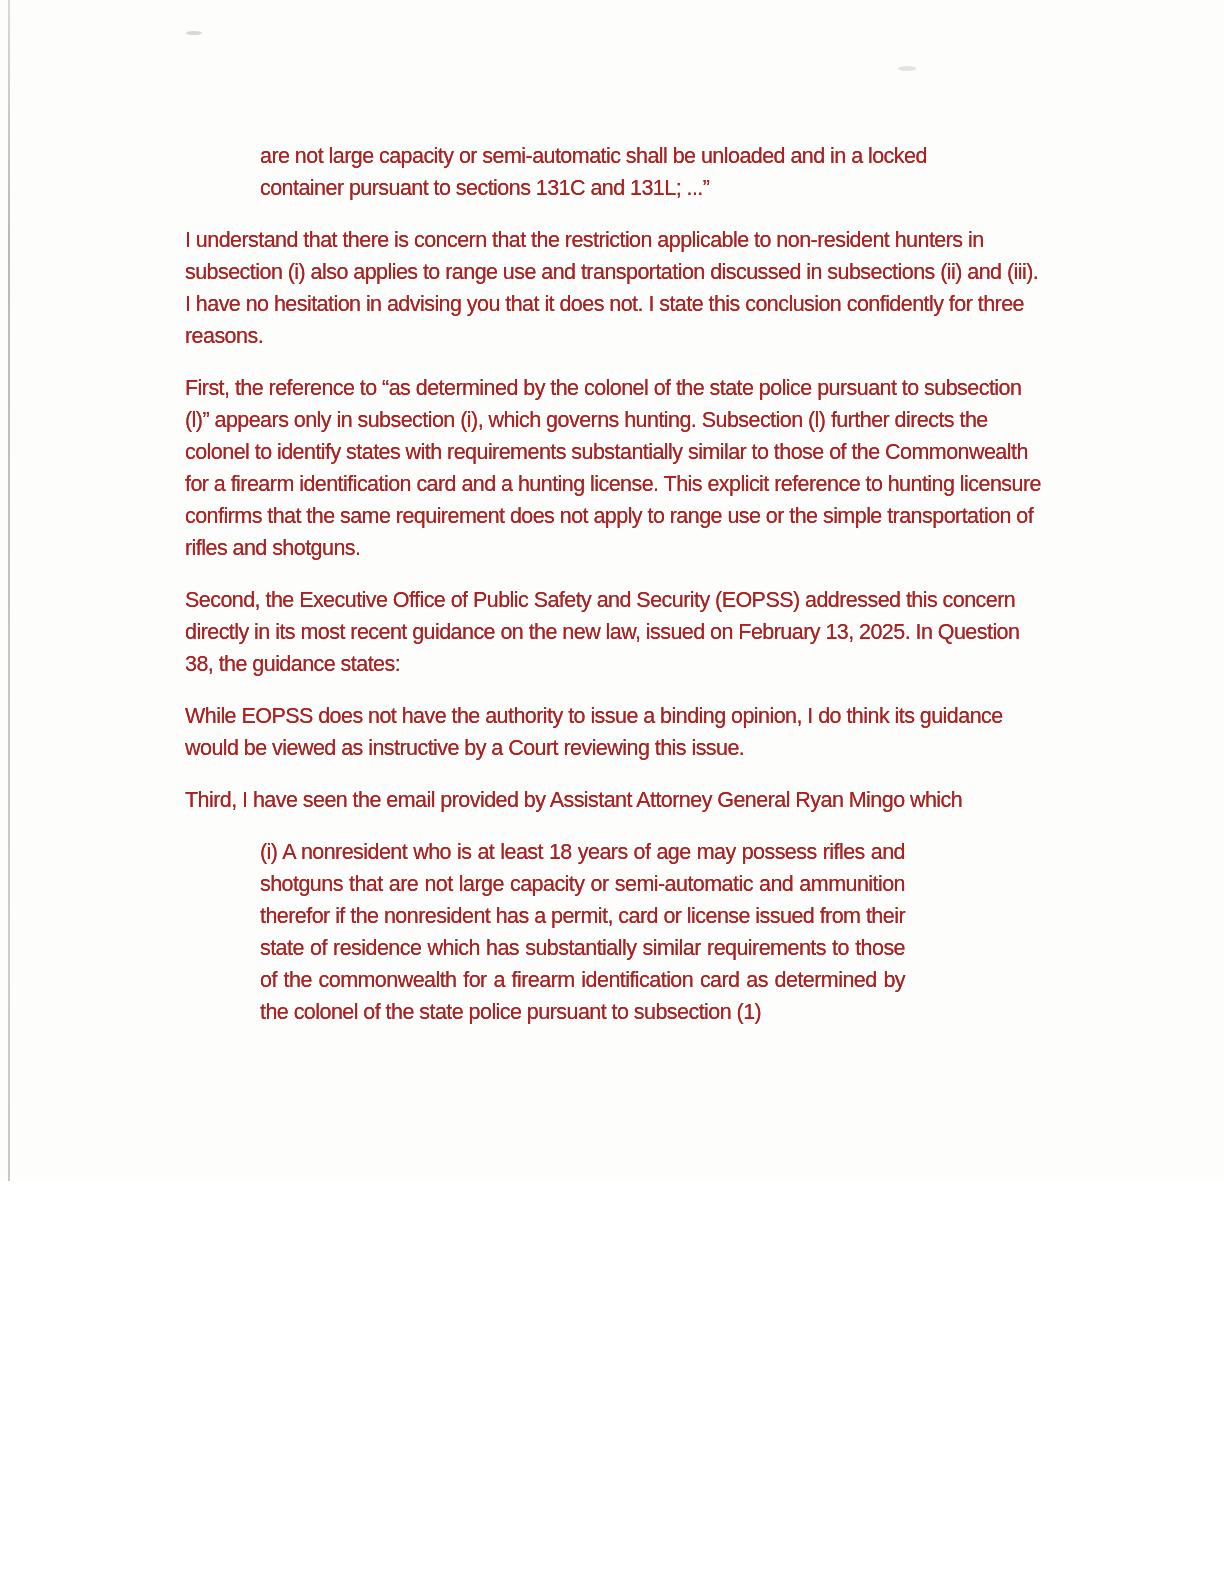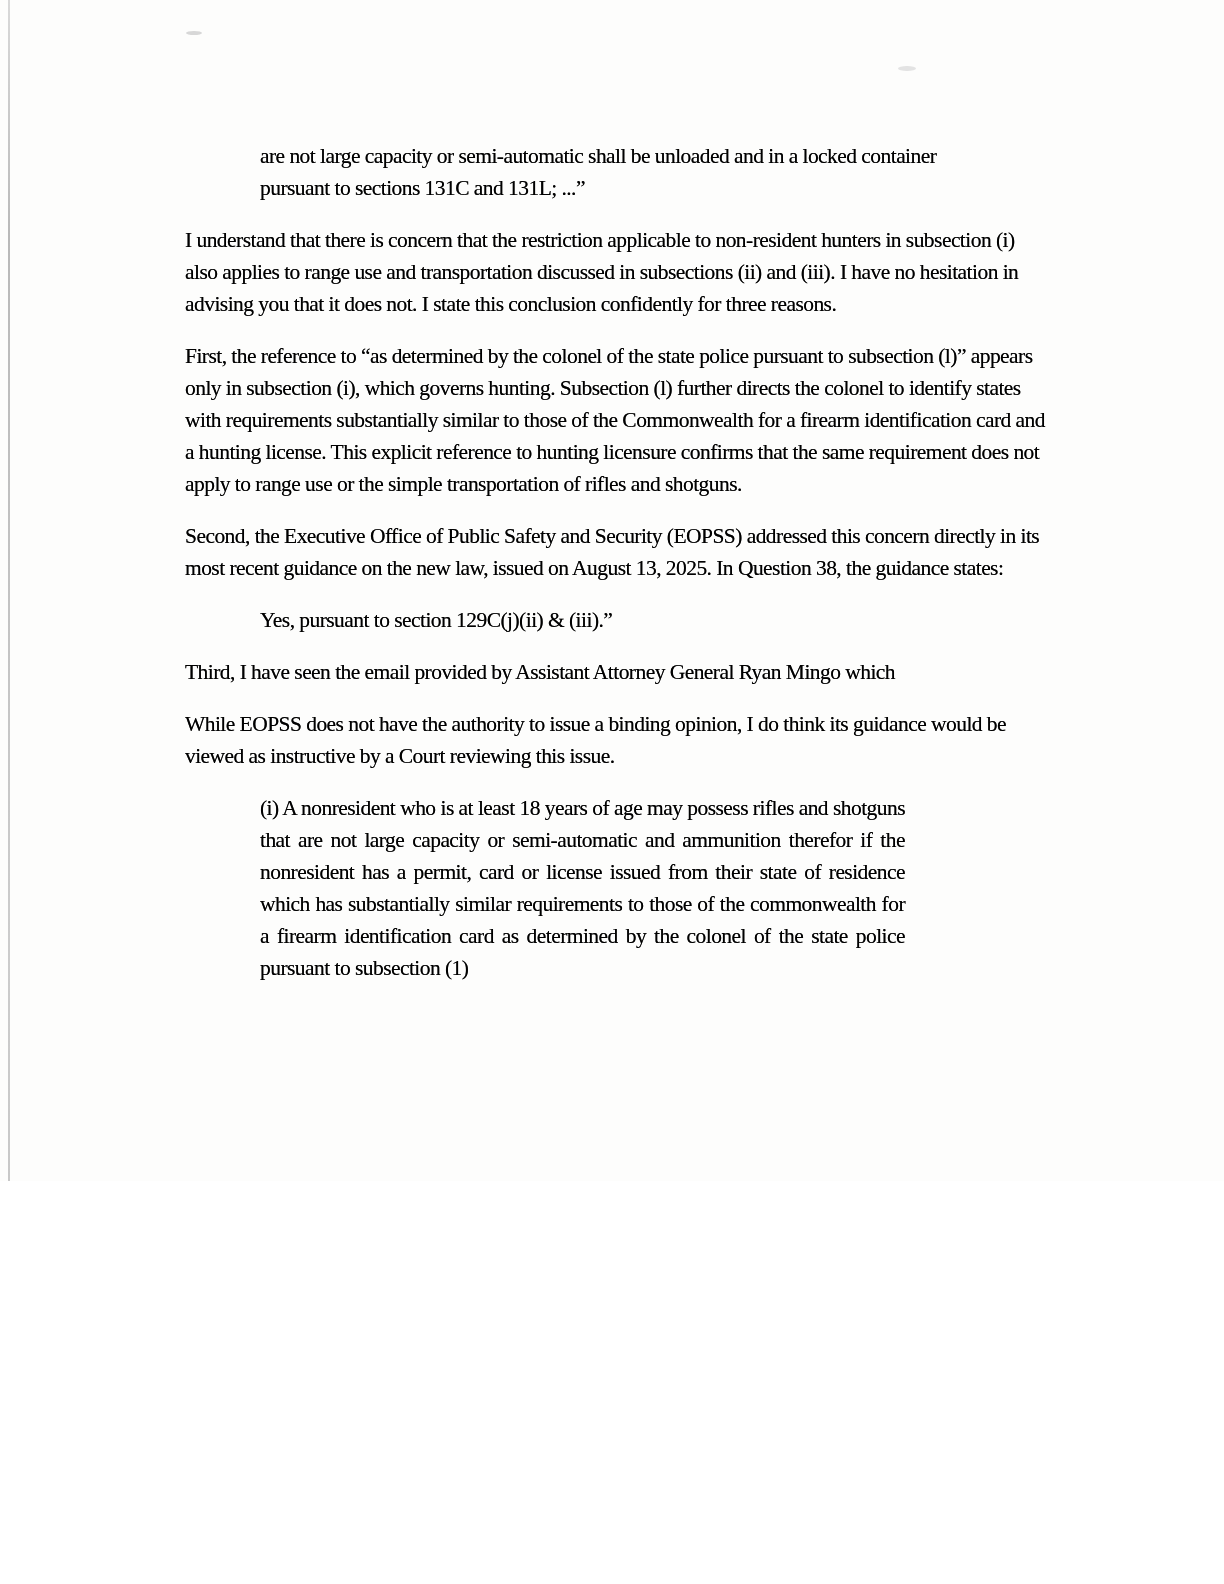--- a/index.html
+++ b/index.html
@@ -6,22 +6,22 @@
     margin: 0;
     padding: 0;
     background: #ffffff;
   }
   .page {
     position: relative;
     width: 1224px;
     height: 1181px;
     background: #fdfdfc;
     overflow: hidden;
-    font-family: Liberation Serif, serif;
-    color: #000000;
+    font-family: Liberation Sans, sans-serif;
+    color: #b91c1c;
   }
   
   .scan-edge-left {
     position: absolute;
     left: 8px;
     top: 0;
     width: 2px;
     height: 1572px;
     background: linear-gradient(to bottom, #d9d9d9 0%, #b9b9b9 15%, #cccccc 60%, #c2c2c2 100%);
   }
@@ -92,28 +92,27 @@
   <div class="scan-speck-2"></div>
 
   <div class="content">
 
     <p class="q">are not large capacity or semi-automatic shall be unloaded and in a locked container pursuant to sections 131C and 131L; ...”</p>
 
     <p>I understand that there is concern that the restriction applicable to non-resident hunters in subsection (i) also applies to range use and transportation discussed in subsections (ii) and (iii). I have no hesitation in advising you that it does not. I state this conclusion confidently for three reasons.</p>
 
     <p>First, the reference to “as determined by the colonel of the state police pursuant to subsection (l)” appears only in subsection (i), which governs hunting. Subsection (l) further directs the colonel to identify states with requirements substantially similar to those of the Commonwealth for a firearm identification card and a hunting license. This explicit reference to hunting licensure confirms that the same requirement does not apply to range use or the simple transportation of rifles and shotguns.</p>
 
-    <p>Second, the Executive Office of Public Safety and Security (EOPSS) addressed this concern directly in its most recent guidance on the new law, issued on August 13, 2025. In Question 38, the guidance states:</p>
+    <p>Second, the Executive Office of Public Safety and Security (EOPSS) addressed this concern directly in its most recent guidance on the new law, issued on February 13, 2025. In Question 38, the guidance states:</p>
 
 
-    <p class="q">Yes, pursuant to section 129C(j)(ii) &amp; (iii).”</p>
+
+    <p>While EOPSS does not have the authority to issue a binding opinion, I do think its guidance would be viewed as instructive by a Court reviewing this issue.</p>
 
     <p>Third, I have seen the email provided by Assistant Attorney General Ryan Mingo which</p>
-
-    <p>While EOPSS does not have the authority to issue a binding opinion, I do think its guidance would be viewed as instructive by a Court reviewing this issue.</p>
 
 
     <p class="q-legal">(i) A nonresident who is at least 18 years of age may possess rifles and shotguns that are not large capacity or semi-automatic and ammunition therefor if the nonresident has a permit, card or license issued from their state of residence which has substantially similar requirements to those of the commonwealth for a firearm identification card as determined by the colonel of the state police pursuant to subsection (1)</p>
 
 
   </div>
 
   <div class="scan-bottom-line"></div>
 
 </div>

